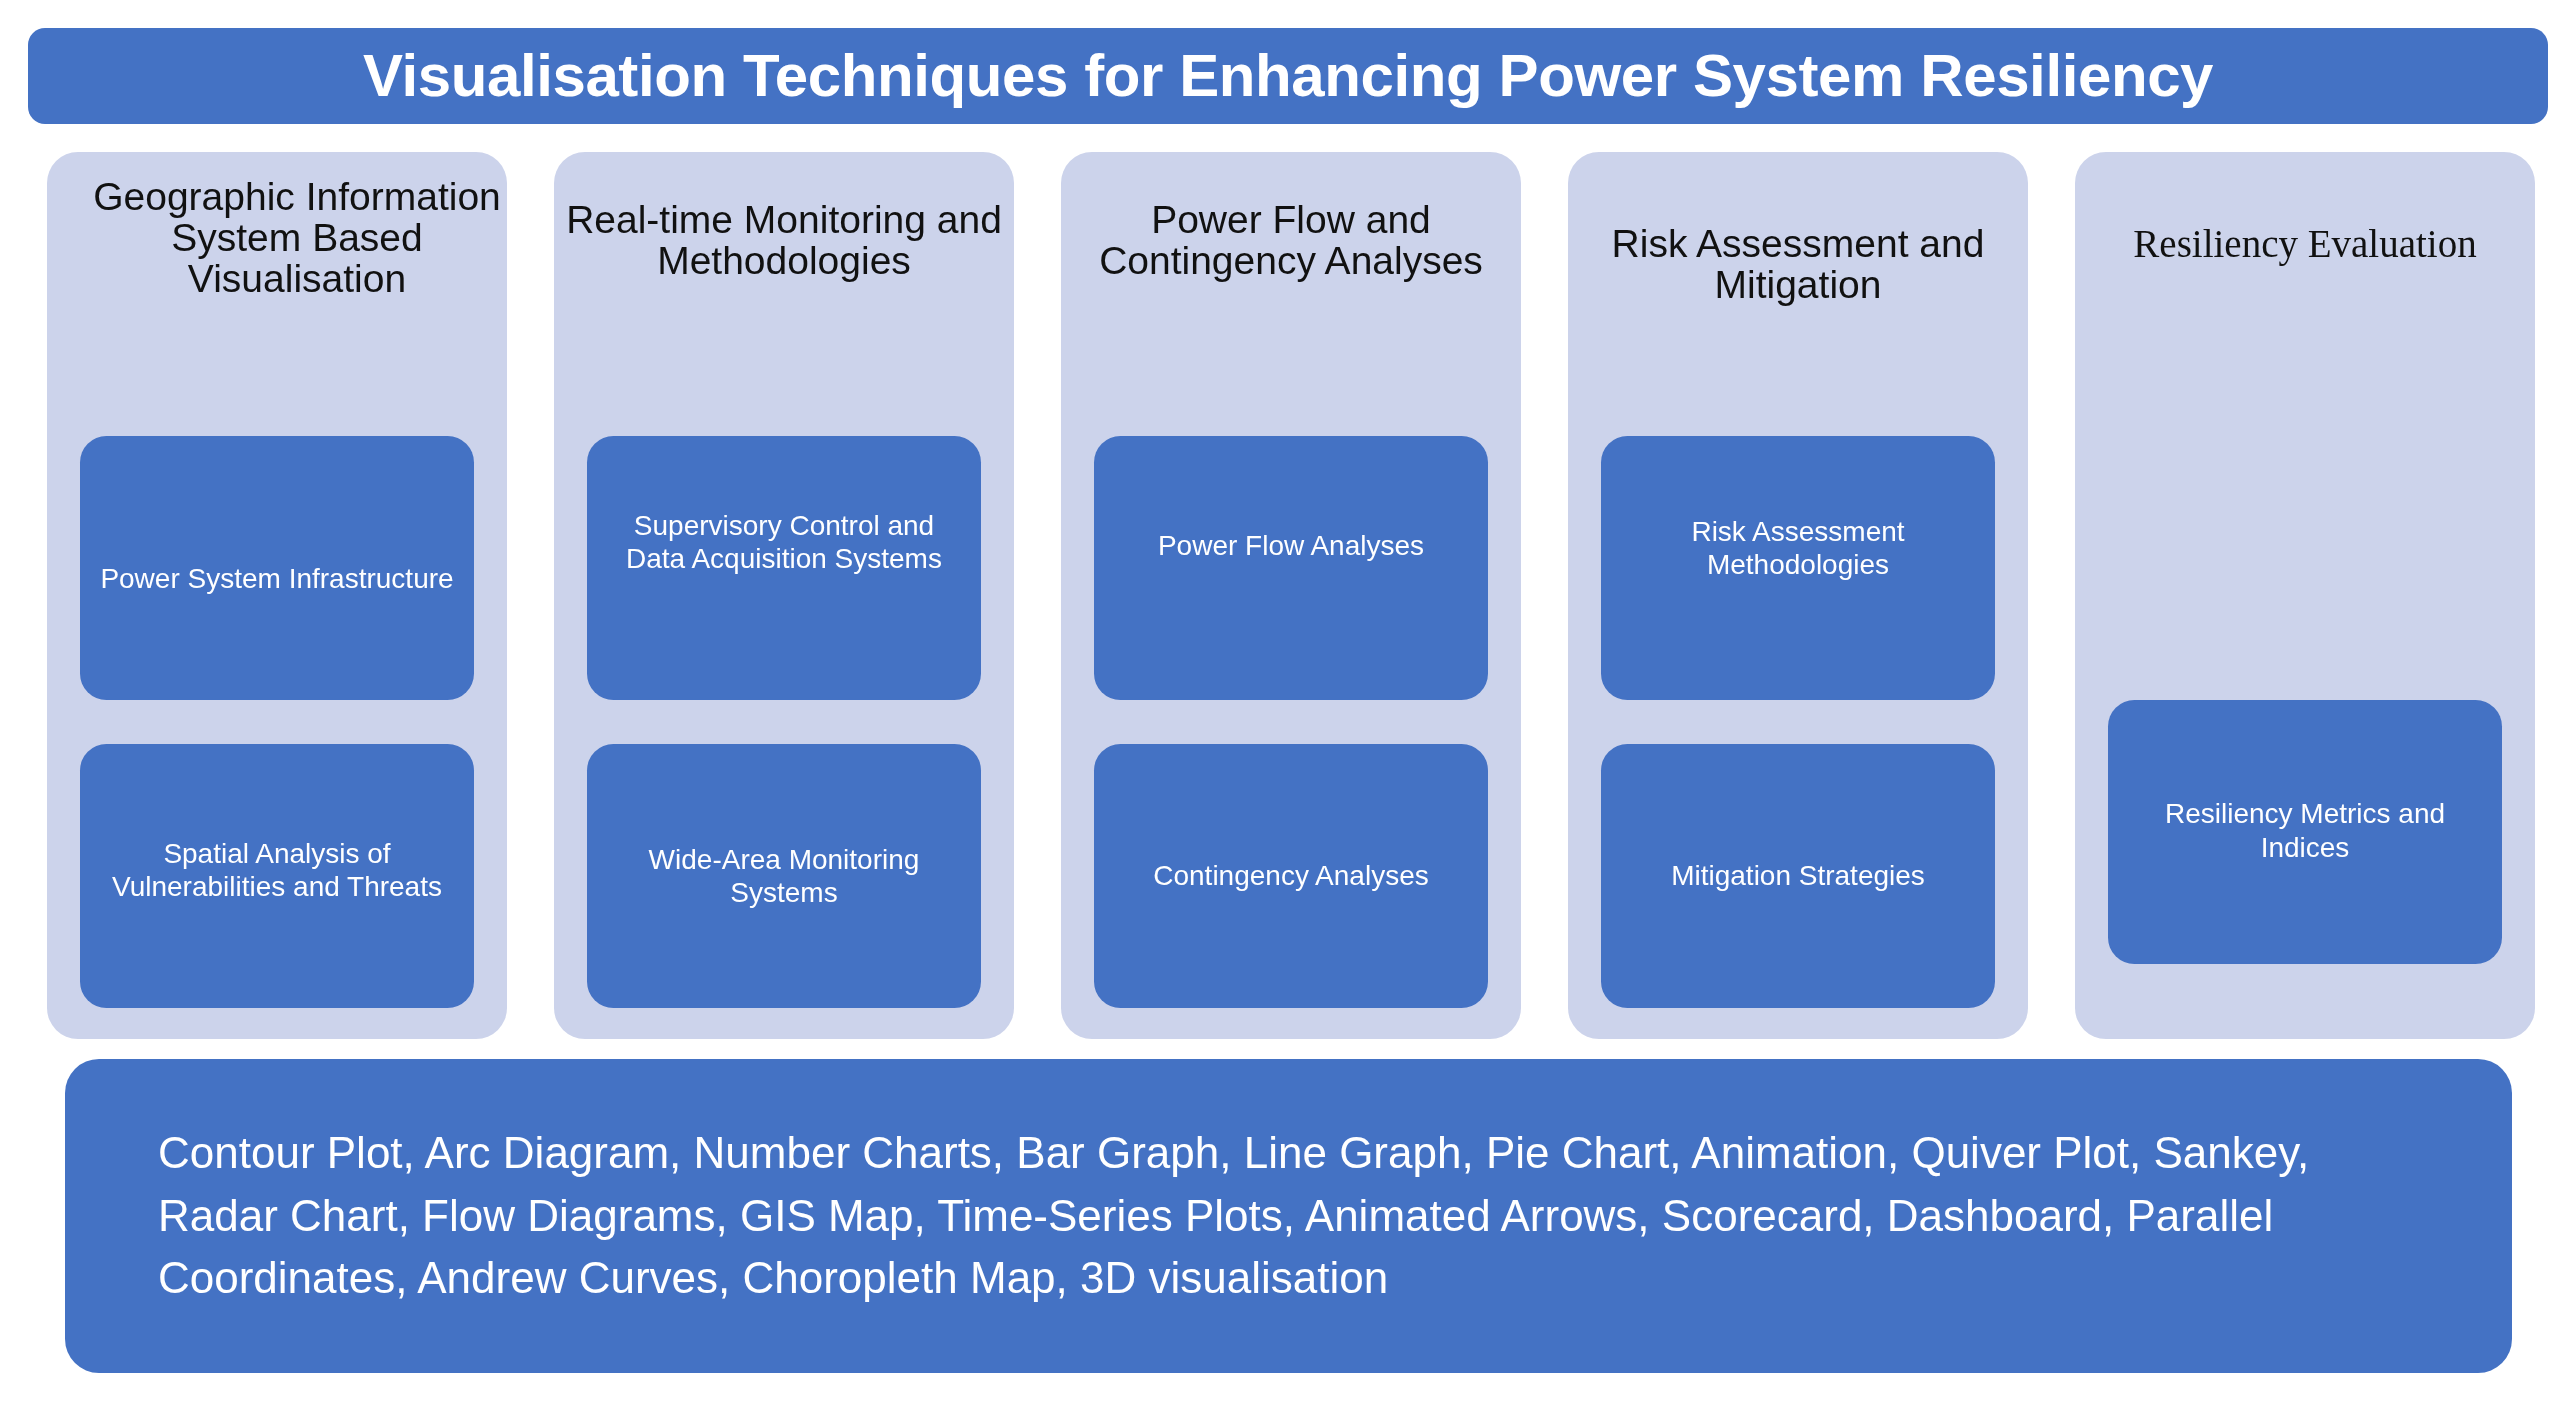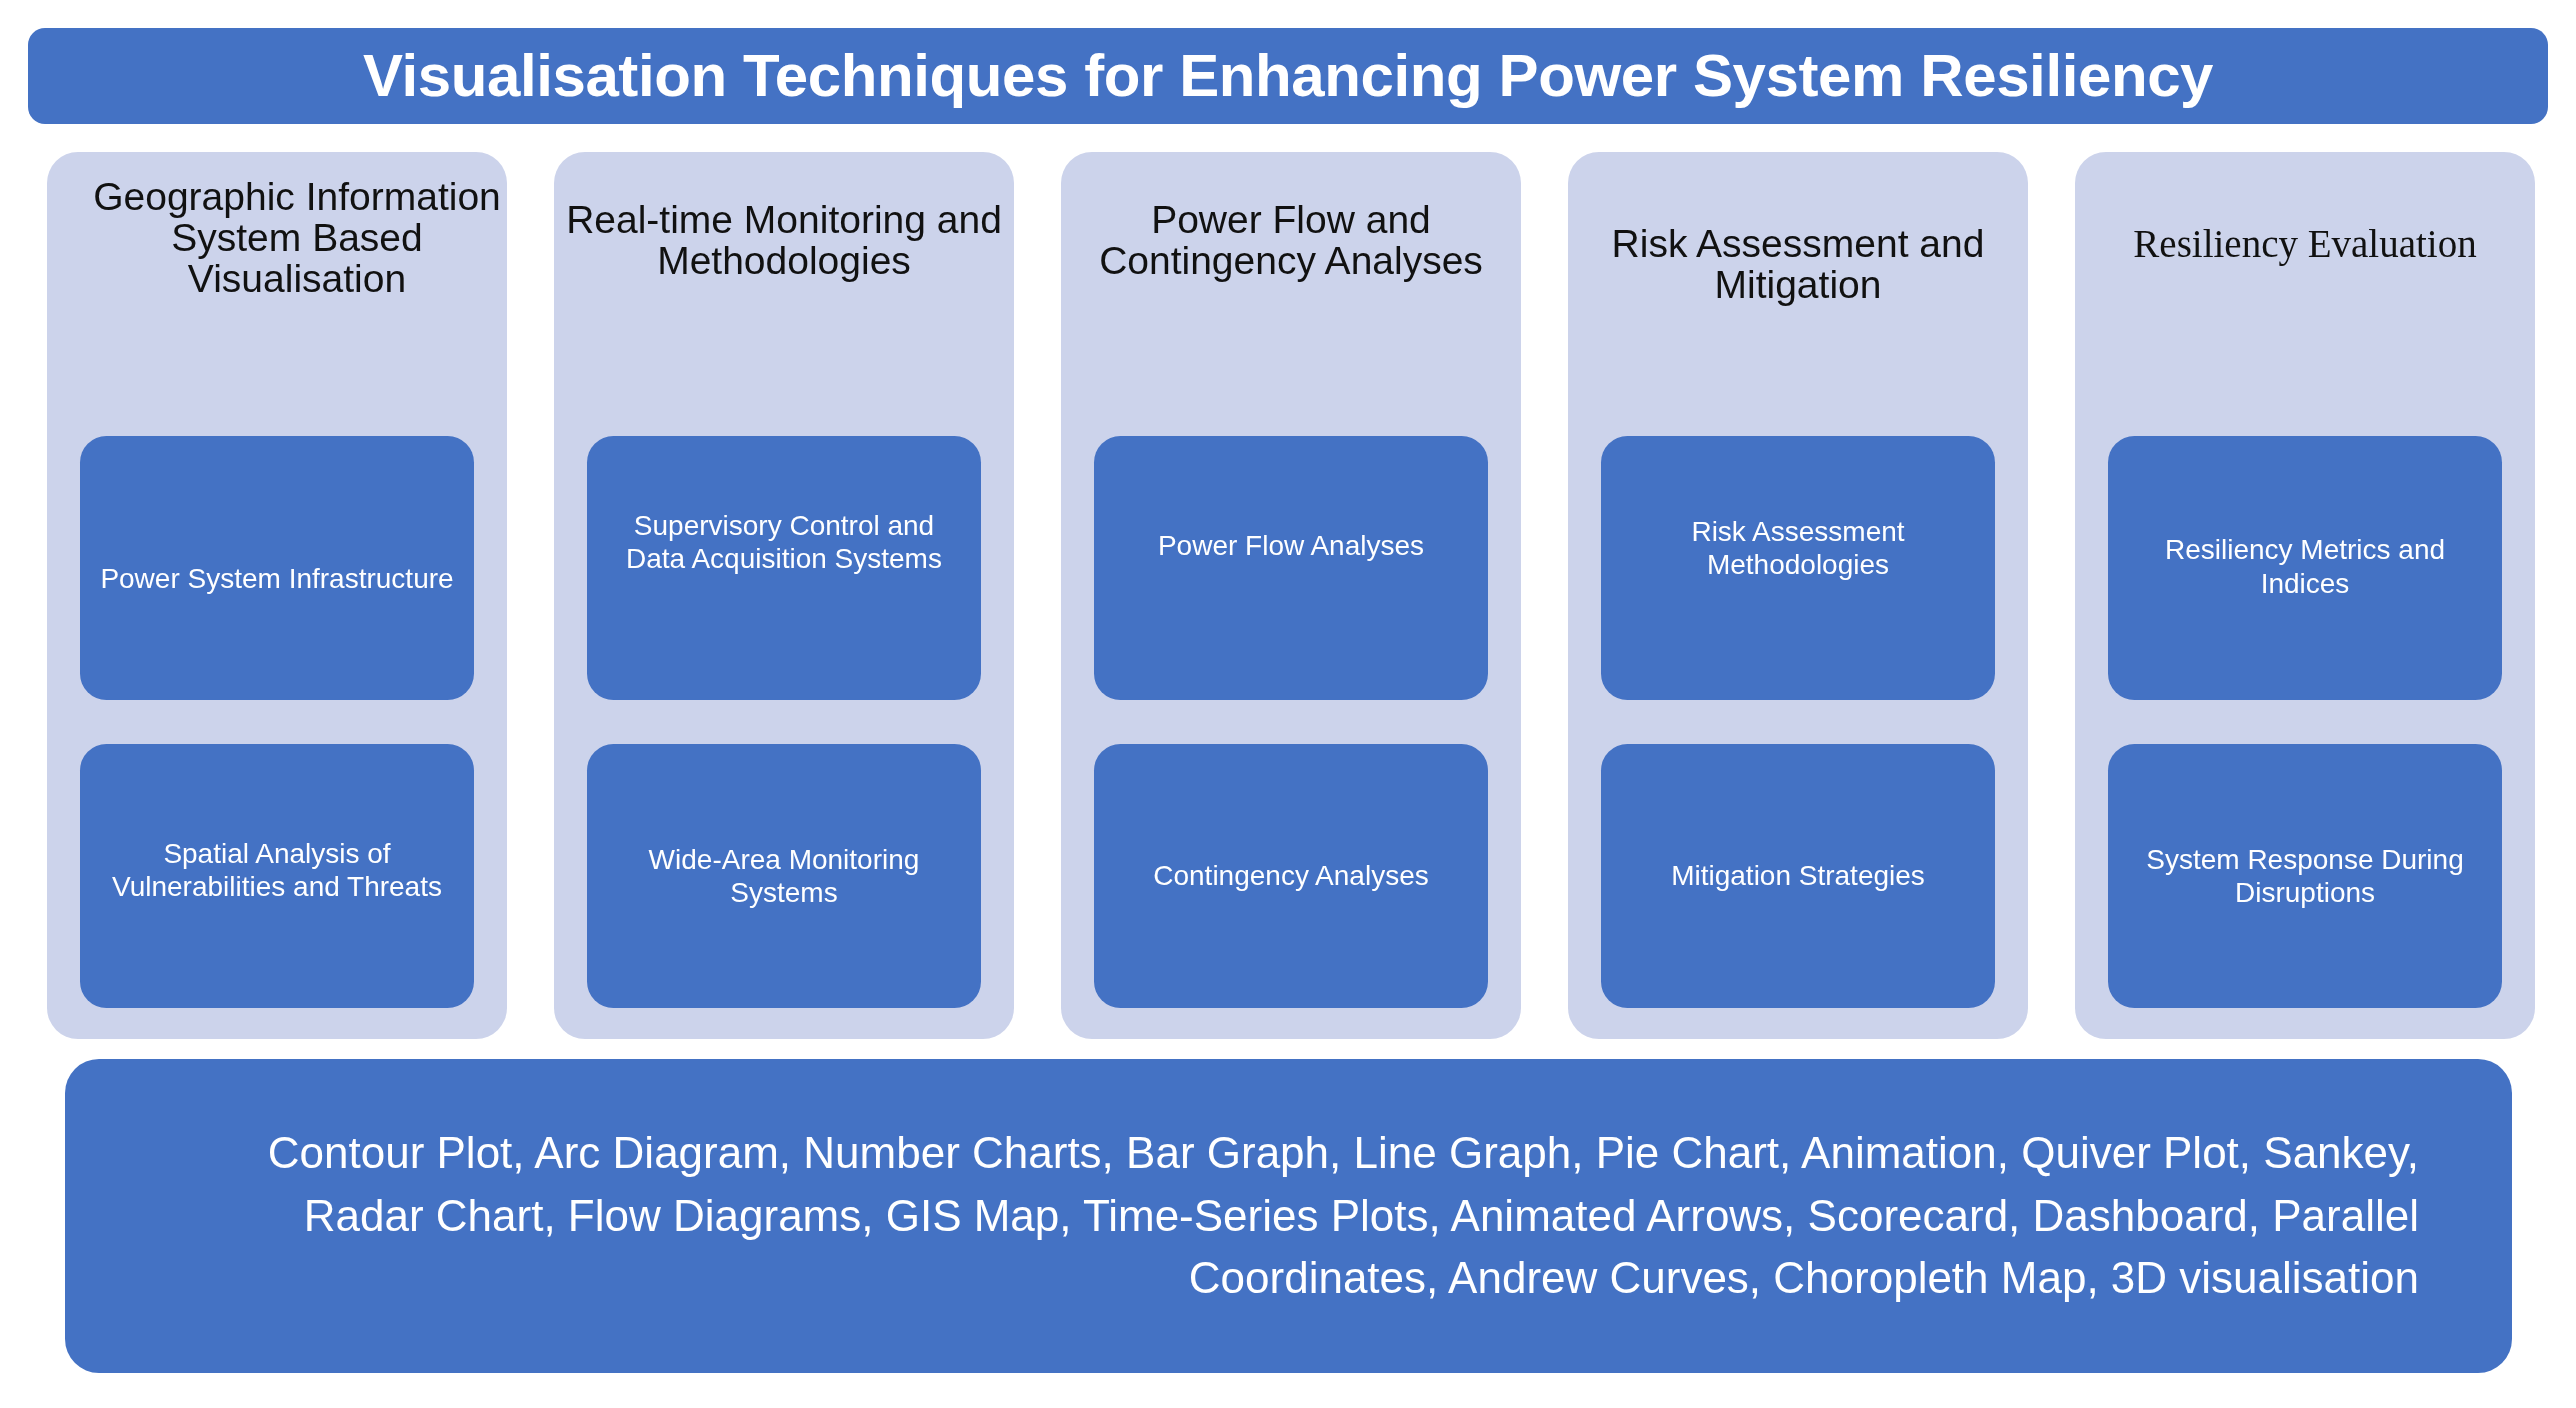--- a/index.html
+++ b/index.html
@@ -120,21 +120,21 @@
     border-radius: 34px;
     display: flex;
     align-items: center;
     justify-content: center;
     padding: 0 93px;
   }
   .bottom-banner .banner-text {
     color: #ffffff;
     font-size: 44px;
     line-height: 1.42;
-    text-align: right;
+    text-align: left;
     font-weight: normal;
   }
 </style>
 </head>
 <body>
 
 <div id="root">
 
   <div class="title-banner">
     <div class="title-text">Visualisation Techniques for Enhancing Power System Resiliency</div>
@@ -189,23 +189,20 @@
         </div>
       </div>
     </div>
 
     <div class="column col-5">
       <div class="col-header">Resiliency Evaluation</div>
       <div class="subboxes">
         <div class="subbox">
           <span class="subbox-label">Resiliency Metrics and Indices</span>
         </div>
-        <div class="subbox">
-          <span class="subbox-label">System Response During Disruptions</span>
-        </div>
       </div>
     </div>
 
   </div>
 
   <div class="bottom-banner">
     <div class="banner-text">Contour Plot, Arc Diagram, Number Charts, Bar Graph, Line Graph, Pie Chart, Animation, Quiver Plot, Sankey, Radar Chart, Flow Diagrams, GIS Map, Time-Series Plots, Animated Arrows, Scorecard, Dashboard, Parallel Coordinates, Andrew Curves, Choropleth Map, 3D visualisation</div>
   </div>
 
 </div>

